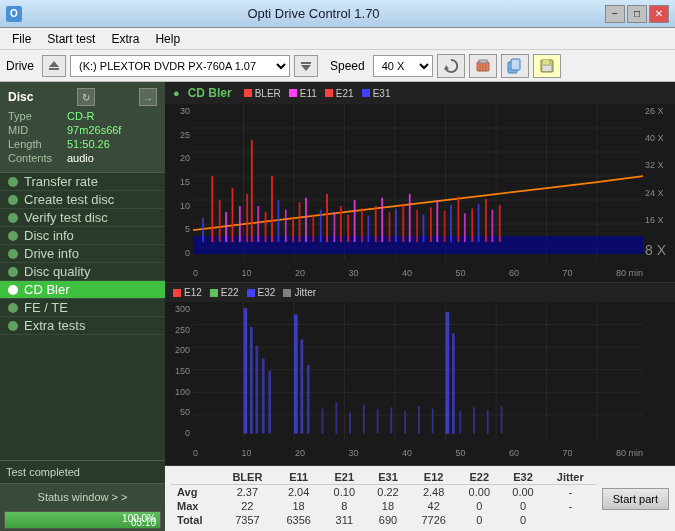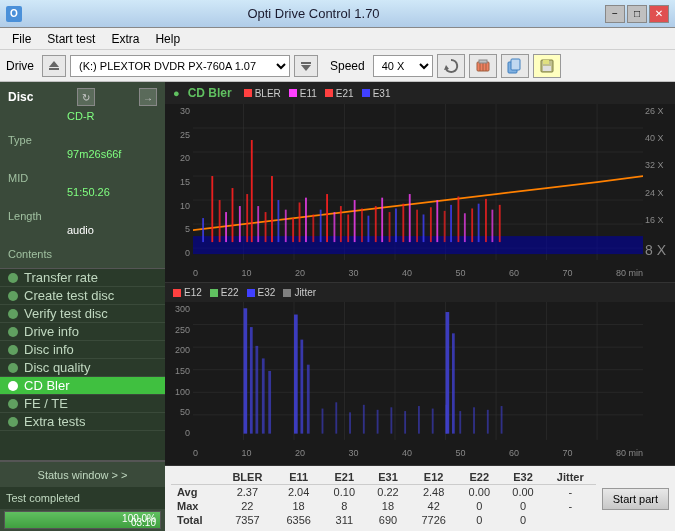--- a/index.html
+++ b/index.html
@@ -79,21 +79,21 @@
     }
     #disc-header {
       display: flex;
       justify-content: space-between;
       align-items: center;
       margin-bottom: 4px;
     }
     #disc-title { color: #ffffff; font-weight: bold; font-size: 12px; }
     #disc-refresh { width: 18px; height: 18px; background: #5a6a5a; border: 1px solid #888; cursor: pointer; display: flex; align-items: center; justify-content: center; color: #ccc; font-size: 10px; }
     .disc-row { display: flex; gap: 4px; margin-bottom: 2px; }
-    .disc-key { color: #a0c0a0; font-size: 11px; width: 55px; margin-top: 24px; }
+    .disc-key { color: #a0c0a0; font-size: 11px; width: 55px; }
     .disc-val { color: #80ff80; font-size: 11px; }
     .disc-val.white { color: white; }
     #label-row { display: flex; align-items: center; gap: 4px; margin-top: 2px; }
     #label-input { background: white; border: 1px solid #888; height: 16px; width: 80px; font-size: 10px; padding: 0 2px; }
     #label-icon-btn { width: 18px; height: 18px; background: #5a7a5a; border: 1px solid #888; cursor: pointer; }
 
     
     .nav-item {
       height: 18px;
       display: flex;
@@ -356,49 +356,49 @@
       <div class="nav-item">
         <div class="nav-dot"></div>
         <span>Create test disc</span>
       </div>
       <div class="nav-item">
         <div class="nav-dot"></div>
         <span>Verify test disc</span>
       </div>
       <div class="nav-item">
         <div class="nav-dot"></div>
+        <span>Disc info</span>
+      </div>
+      <div class="nav-item">
+        <div class="nav-dot"></div>
         <span>Drive info</span>
-      </div>
-      <div class="nav-item">
-        <div class="nav-dot"></div>
-        <span>Disc info</span>
       </div>
       <div class="nav-item">
         <div class="nav-dot"></div>
         <span>Disc quality</span>
       </div>
       <div class="nav-item active">
         <div class="nav-dot active"></div>
         <span>CD Bler</span>
       </div>
       <div class="nav-item">
         <div class="nav-dot"></div>
         <span>FE / TE</span>
       </div>
       <div class="nav-item">
         <div class="nav-dot"></div>
         <span>Extra tests</span>
       </div>
     </div>
 
     <div id="status-bar">
-      <div id="status-window-btn">Status window &gt; &gt;</div>
       <div id="test-completed">
         <span>Test completed</span>
       </div>
+      <div id="status-window-btn">Status window &gt; &gt;</div>
       <div id="progress-bar-container">
         <div id="progress-bar-fill"></div>
         <span id="progress-text">100.0%</span>
         <span id="time-display" style="position:absolute;right:4px;bottom:0;color:white;font-size:10px;">03:10</span>
       </div>
     </div>
 
   </div>
 
   <div id="content">

